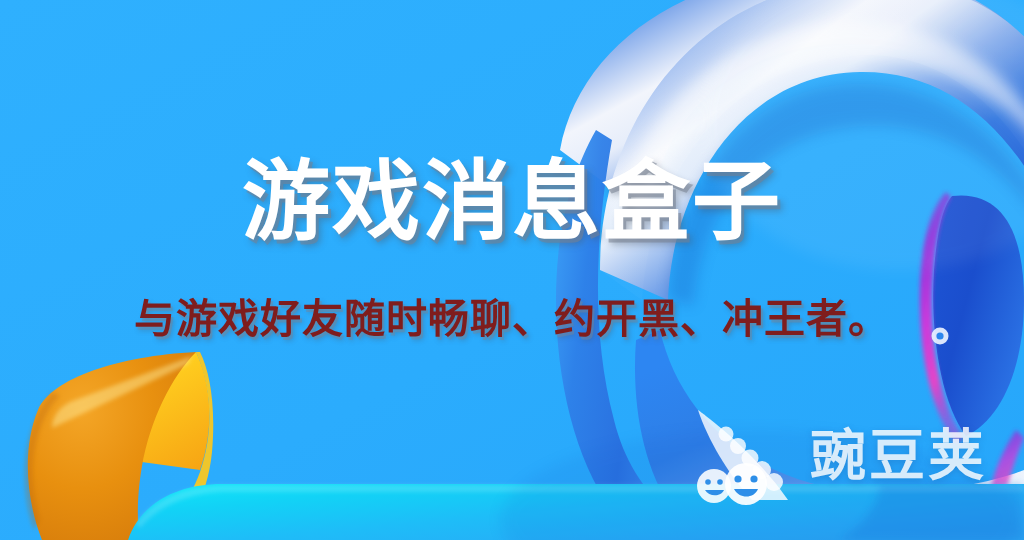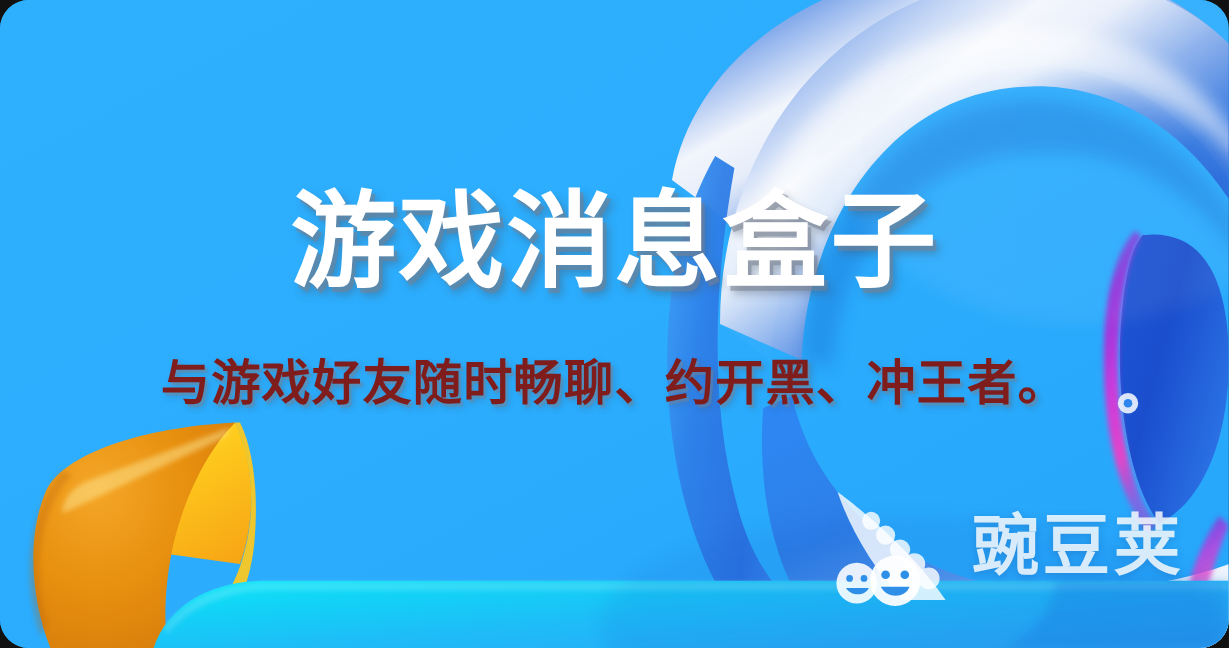--- a/index.html
+++ b/index.html
@@ -11,21 +11,20 @@
   body {
     font-family: "DejaVu Sans", "Liberation Sans", sans-serif;
   }
 
   #banner {
     position: relative;
     width: 1024px;
     height: 540px;
     overflow: hidden;
     background: #2BACFD;
-    border-radius: 24px;
   }
 
   #art-layer, #text-layer, #watermark-layer {
     position: absolute;
     top: 0;
     left: 0;
     width: 1024px;
     height: 540px;
   }
   #art-layer  { z-index: 1; }

